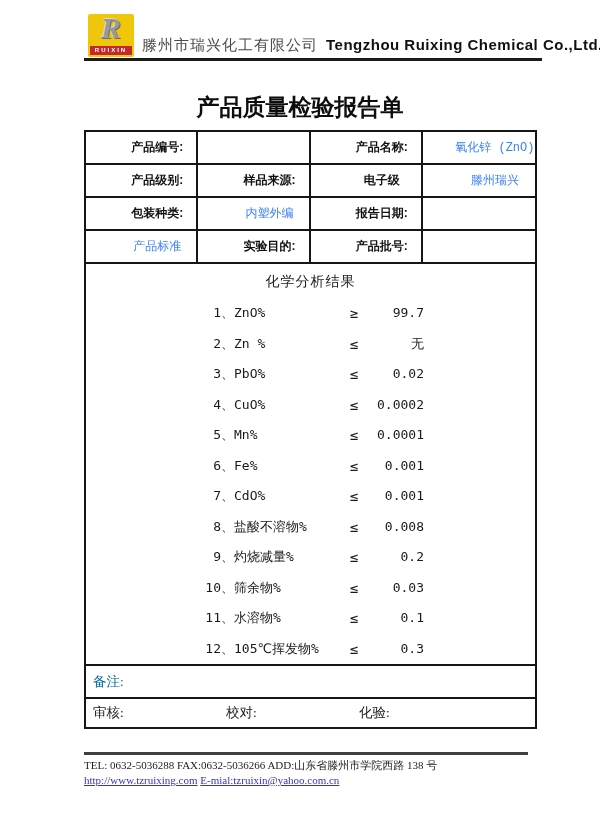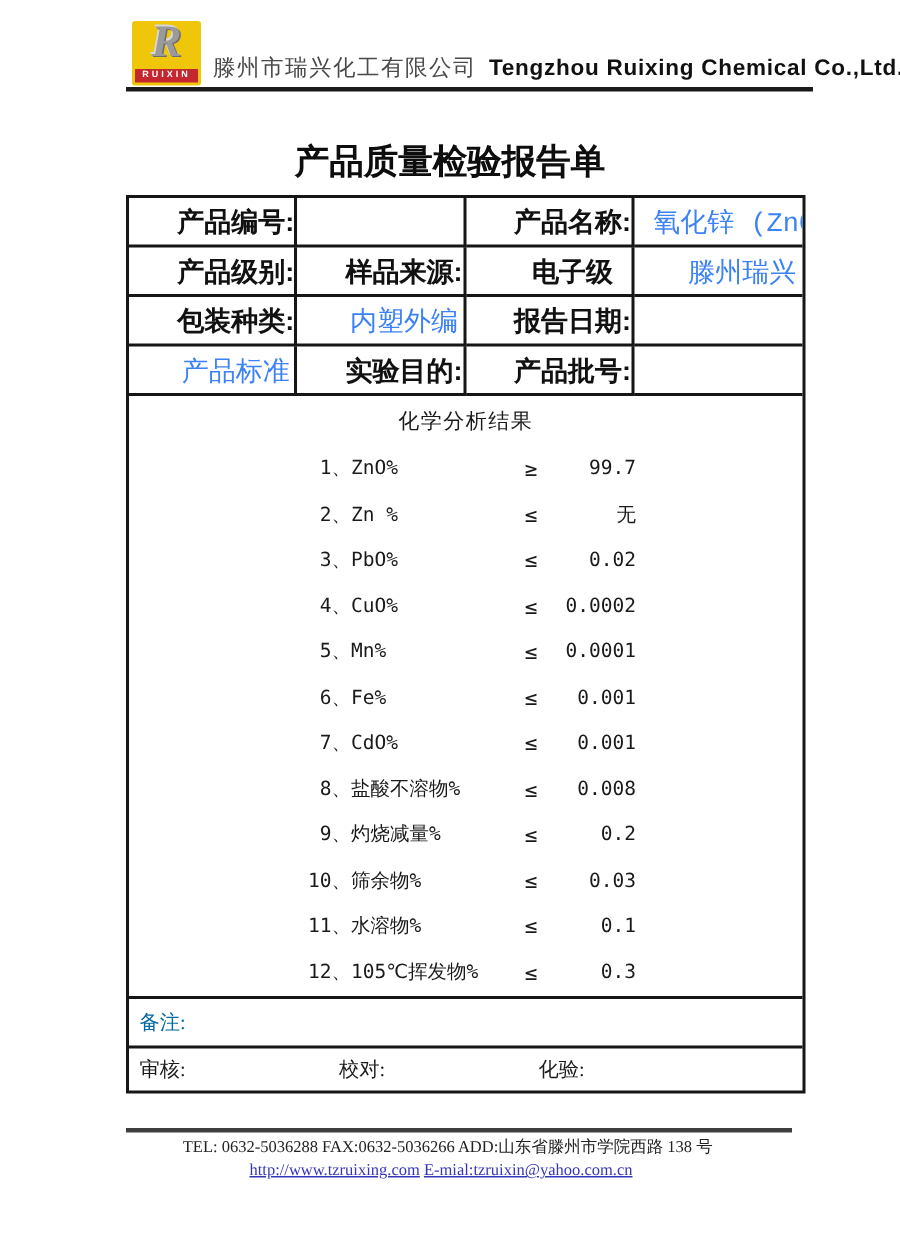--- a/index.html
+++ b/index.html
@@ -38,21 +38,21 @@
 
   
   .report-table {
     position: absolute; left: 84px; top: 130px; width: 453px; height: 599px;
     border: 2px solid #161616; background: #fff;
   }
   .info-grid { display: grid; grid-template-columns: 25% 25% 25% 25%; }
   .info-cell {
     height: 33px; border-bottom: 2px solid #161616; border-right: 2px solid #161616;
     display: flex; align-items: center; justify-content: center;
-    font-size: 18px; overflow: hidden; white-space: nowrap; padding-left: 32px;
+    font-size: 12px; overflow: hidden; white-space: nowrap; padding-left: 32px;
   }
   .info-cell.last { border-right: none; }
   .cell-label { font-family: "Liberation Sans", sans-serif; font-weight: bold; color: #111; }
   .cell-value { font-family: Liberation Mono, monospace; color: #3b82f6; }
   .cell-value.bold-sans { font-family: "Liberation Sans", sans-serif; font-weight: bold; color: #111; }
 
   .chem-section { height: 402px; border-bottom: 2px solid #161616; padding-top: 2px; }
   .chem-heading {
     height: 32px; line-height: 32px; text-align: center;
     font-family: "Liberation Serif", serif; font-size: 14px; color: #1a1a1a; letter-spacing: 1px;
@@ -75,21 +75,21 @@
   }
   .signoff-row { position: relative; height: 28px; font-family: "Liberation Serif", serif; font-size: 13.5px; color: #1a1a1a; }
   .signoff-row span { position: absolute; top: 50%; transform: translateY(-50%); white-space: nowrap; }
   .signoff-review { left: 7px; }
   .signoff-proofread { left: 140px; }
   .signoff-assay { left: 273px; }
 
   
   .footer-rule { position: absolute; left: 84px; top: 752px; width: 444px; height: 3px; background: #3f3f3f; }
   .footer-text {
-    position: absolute; left: 84px; top: 758px; width: 429px; text-align: center;
+    position: absolute; left: 84px; top: 758px; width: 429px; text-align: left;
     font-family: "Liberation Serif", serif; font-size: 11px; color: #222; line-height: 15px;
     white-space: nowrap;
   }
   .footer-line2 { padding-right: 9px; }
   .footer-link { text-decoration: underline; cursor: pointer; }
 </style>
 </head>
 <body>
 
 <div class="logo" style="background: rgb(239, 198, 10);">

